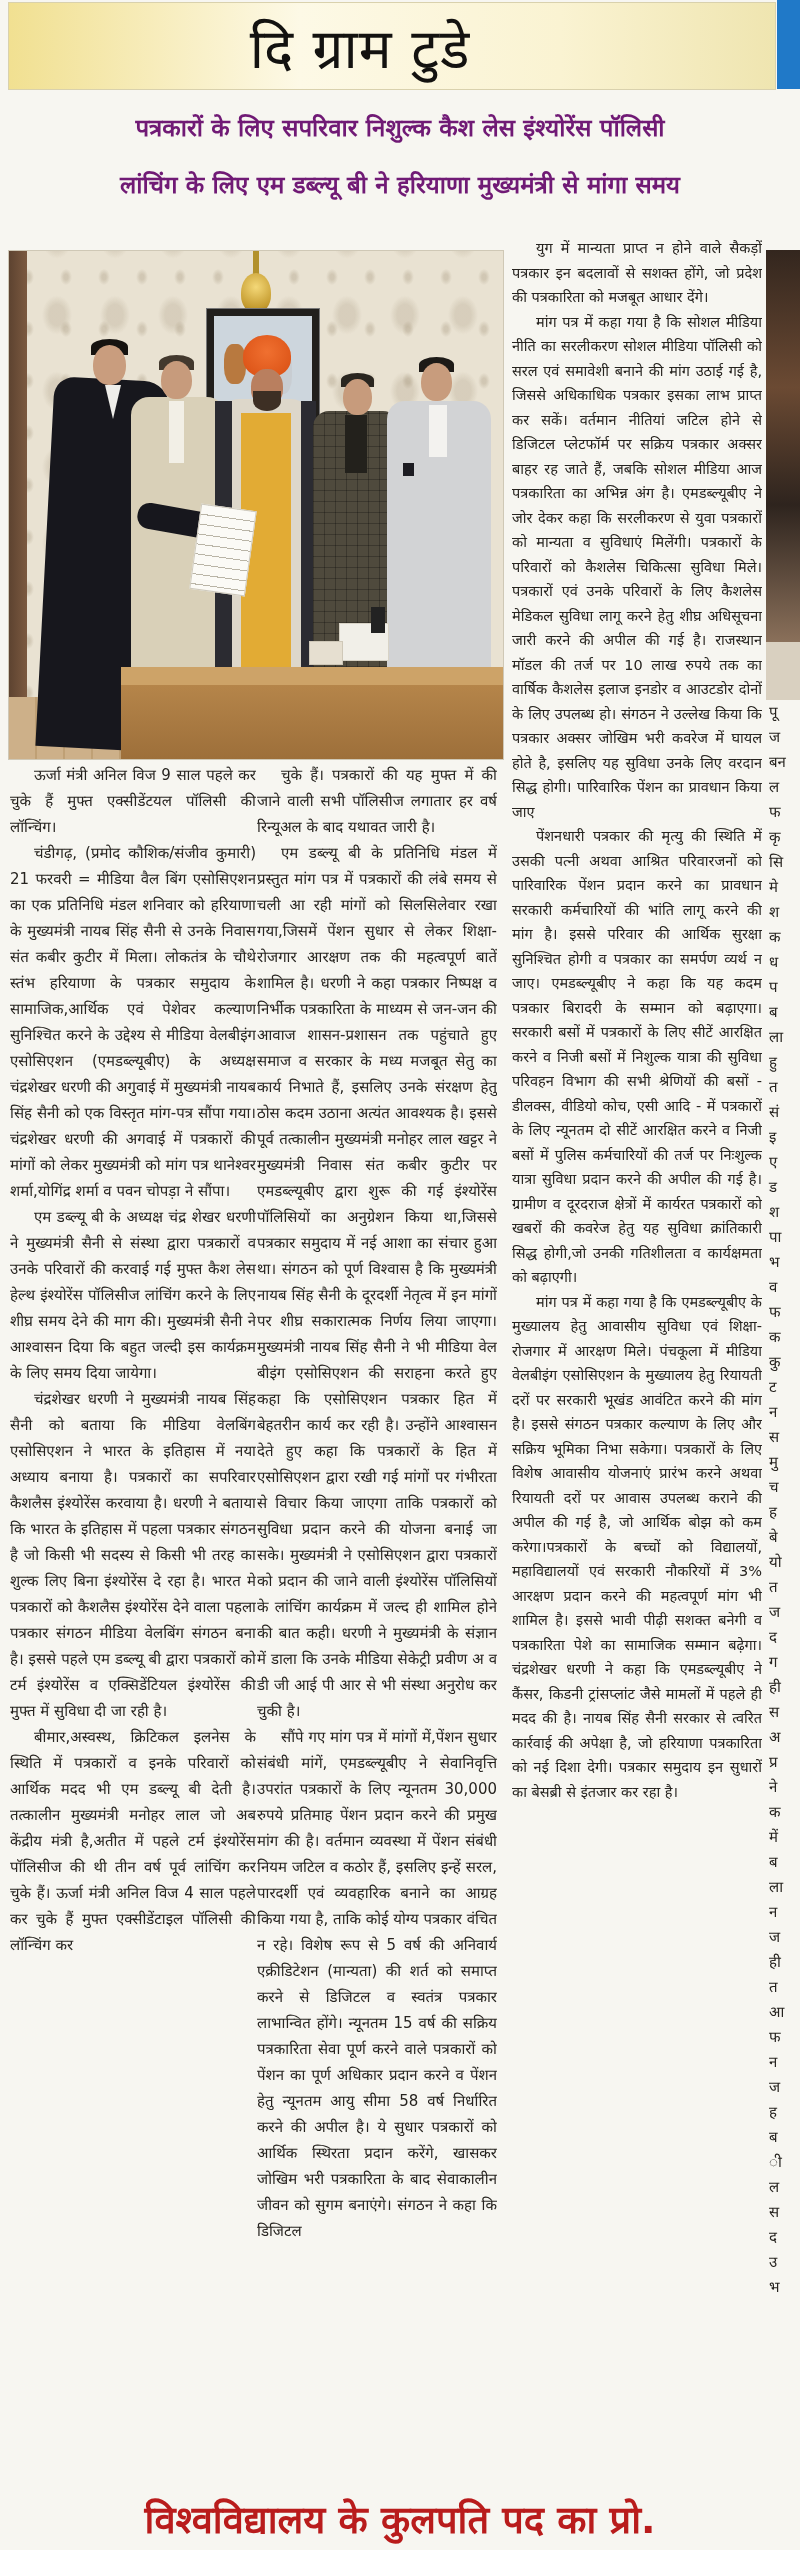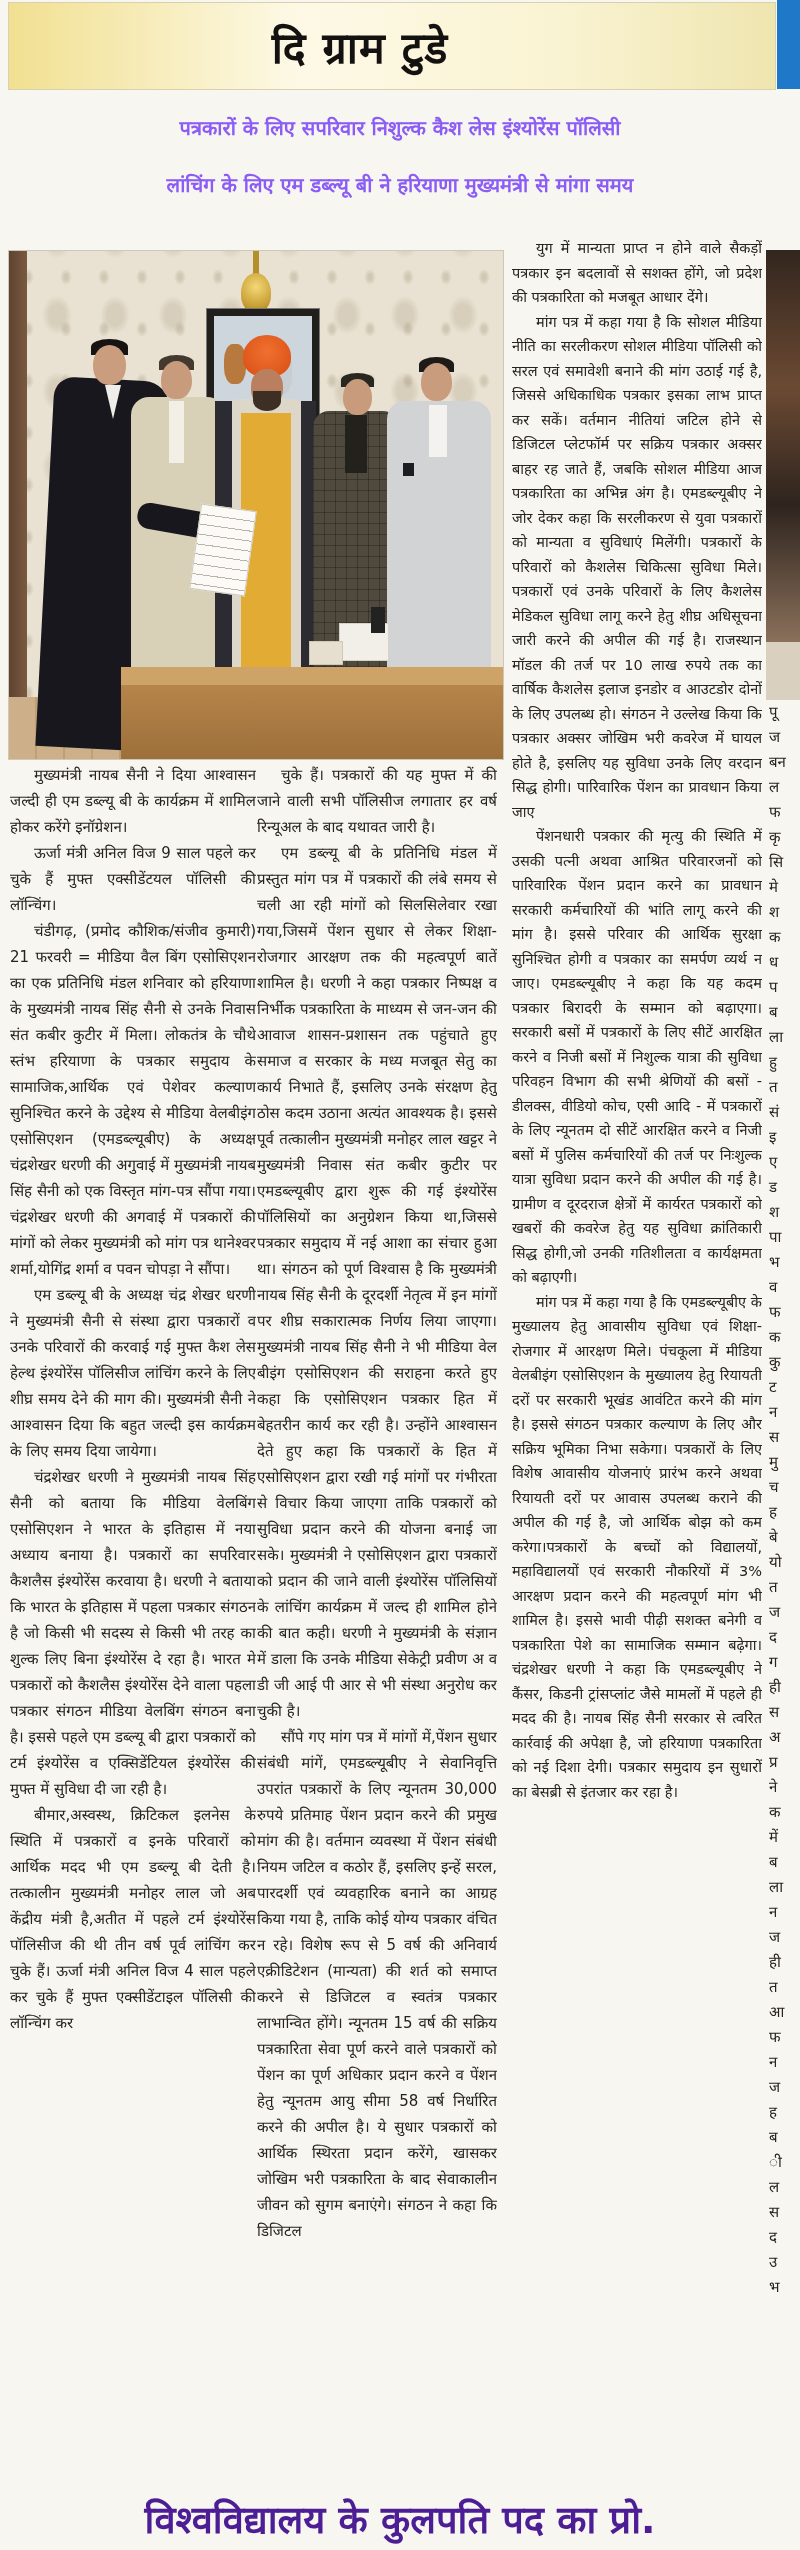--- a/index.html
+++ b/index.html
@@ -8,27 +8,27 @@
     background:#f7f6f1;overflow:hidden;
     font-family:"DejaVu Sans",sans-serif;color:#26231f;
   }
   
   .masthead{
     position:absolute;left:8px;top:2px;width:766px;height:86px;
     background:linear-gradient(90deg,#f1e091 0%,#fdf9e6 38%,#faf3d2 72%,#efe5b0 100%);
     border:1px solid #d9d1ad;
     display:flex;align-items:center;justify-content:center;
   }
-  .masthead-title{font-size:43px;font-weight:bold;color:#131210;letter-spacing:1px;transform:translateX(-48px);margin-left:32px;}
+  .masthead-title{font-size:55px;font-weight:normal;color:#131210;letter-spacing:1px;transform:translateX(-48px);margin-left:32px;}
   .corner-block{position:absolute;right:0;top:0;width:23px;height:89px;background:#2079c8;}
   
   .headline{
     position:absolute;left:6px;top:100px;width:788px;
-    text-align:center;font-weight:bold;color:#8b5cf6;
-    font-size:20px;line-height:57px;
+    text-align:center;font-weight:bold;color:#701a75;
+    font-size:24px;line-height:57px;
   }
   
   .photo{
     position:absolute;left:8px;top:250px;width:494px;height:508px;overflow:hidden;
     background-color:#e9e2d2;
     background-image:
       radial-gradient(rgba(152,136,109,.30) 2px, transparent 6px),
       radial-gradient(rgba(152,136,109,.22) 8px, transparent 15px);
     background-size:38px 52px,58px 76px;
     background-position:0 0,19px 26px;
@@ -91,21 +91,21 @@
   .col2{left:257px;top:762px;width:240px;height:1740px;font-size:15px;line-height:26px;}
   .col3{left:512px;top:236px;width:250px;height:2248px;font-size:14.5px;line-height:24.5px;}
   
   .edge-strip{position:absolute;left:766px;top:250px;width:34px;height:2252px;overflow:hidden;}
   .strip-photo{width:34px;height:392px;background:linear-gradient(180deg,#33261e 0%,#6b4a33 35%,#2e241e 65%,#8a705a 100%);}
   .strip-photo2{width:34px;height:58px;background:#d9d0c0;}
   .frag{font-size:15px;line-height:25px;padding-left:3px;color:#26231f;white-space:nowrap;}
   
   .bottom-headline{
     position:absolute;left:0;top:2492px;width:800px;height:58px;overflow:hidden;
-    text-align:center;font-size:38px;font-weight:bold;color:#4c1d95;white-space:nowrap;
+    text-align:center;font-size:38px;font-weight:bold;color:#b91c1c;white-space:nowrap;
   }
 </style>
 </head>
 <body>
 
 <div class="page">
 
   <div class="masthead">
     <span class="masthead-title">दि ग्राम टुडे</span>
   </div>
@@ -154,21 +154,20 @@
     <div class="p5-hair"></div>
     <div class="p5-head"></div>
     <div class="desk-top"></div>
     <div class="desk-front"></div>
     <div class="desk-box1"></div>
     <div class="desk-box2"></div>
     <div class="desk-obj"></div>
   </div>
 
   <div class="col col1">
-    <p>मुख्यमंत्री नायब सैनी ने दिया आश्वासन जल्दी ही एम डब्ल्यू बी के कार्यक्रम में शामिल होकर करेंगे इनॉग्रेशन।</p>
     <p>ऊर्जा मंत्री अनिल विज 9 साल पहले कर चुके हैं मुफ्त एक्सीडेंटयल पॉलिसी की लॉन्चिंग।</p>
     <p>चंडीगढ़, (प्रमोद कौशिक/संजीव कुमारी) 21 फरवरी = मीडिया वैल बिंग एसोसिएशन का एक प्रतिनिधि मंडल शनिवार को हरियाणा के मुख्यमंत्री नायब सिंह सैनी से उनके निवास संत कबीर कुटीर में मिला। लोकतंत्र के चौथे स्तंभ हरियाणा के पत्रकार समुदाय के सामाजिक,आर्थिक एवं पेशेवर कल्याण सुनिश्चित करने के उद्देश्य से मीडिया वेलबीइंग एसोसिएशन (एमडब्ल्यूबीए) के अध्यक्ष चंद्रशेखर धरणी की अगुवाई में मुख्यमंत्री नायब सिंह सैनी को एक विस्तृत मांग-पत्र सौंपा गया। चंद्रशेखर धरणी की अगवाई में पत्रकारों की मांगों को लेकर मुख्यमंत्री को मांग पत्र थानेश्वर शर्मा,योगिंद्र शर्मा व पवन चोपड़ा ने सौंपा।</p>
     <p>एम डब्ल्यू बी के अध्यक्ष चंद्र शेखर धरणी ने मुख्यमंत्री सैनी से संस्था द्वारा पत्रकारों व उनके परिवारों की करवाई गई मुफ्त कैश लेस हेल्थ इंश्योरेंस पॉलिसीज लांचिंग करने के लिए शीघ्र समय देने की माग की। मुख्यमंत्री सैनी ने आश्वासन दिया कि बहुत जल्दी इस कार्यक्रम के लिए समय दिया जायेगा।</p>
     <p>चंद्रशेखर धरणी ने मुख्यमंत्री नायब सिंह सैनी को बताया कि मीडिया वेलबिंग एसोसिएशन ने भारत के इतिहास में नया अध्याय बनाया है। पत्रकारों का सपरिवार कैशलैस इंश्योरेंस करवाया है। धरणी ने बताया कि भारत के इतिहास में पहला पत्रकार संगठन है जो किसी भी सदस्य से किसी भी तरह का शुल्क लिए बिना इंश्योरेंस दे रहा है। भारत मे पत्रकारों को कैशलैस इंश्योरेंस देने वाला पहला पत्रकार संगठन मीडिया वेलबिंग संगठन बना है। इससे पहले एम डब्ल्यू बी द्वारा पत्रकारों को टर्म इंश्योरेंस व एक्सिडेंटियल इंश्योरेंस की मुफ्त में सुविधा दी जा रही है।</p>
     <p>बीमार,अस्वस्थ, क्रिटिकल इलनेस के स्थिति में पत्रकारों व इनके परिवारों को आर्थिक मदद भी एम डब्ल्यू बी देती है। तत्कालीन मुख्यमंत्री मनोहर लाल जो अब केंद्रीय मंत्री है,अतीत में पहले टर्म इंश्योरेंस पॉलिसीज की थी तीन वर्ष पूर्व लांचिंग कर चुके हैं। ऊर्जा मंत्री अनिल विज 4 साल पहले कर चुके हैं मुफ्त एक्सीडेंटाइल पॉलिसी की लॉन्चिंग कर</p>
   </div>
 
   <div class="col col2">
     <p>चुके हैं। पत्रकारों की यह मुफ्त में की जाने वाली सभी पॉलिसीज लगातार हर वर्ष रिन्यूअल के बाद यथावत जारी है।</p>
     <p>एम डब्ल्यू बी के प्रतिनिधि मंडल में प्रस्तुत मांग पत्र में पत्रकारों की लंबे समय से चली आ रही मांगों को सिलसिलेवार रखा गया,जिसमें पेंशन सुधार से लेकर शिक्षा-रोजगार आरक्षण तक की महत्वपूर्ण बातें शामिल है। धरणी ने कहा पत्रकार निष्पक्ष व निर्भीक पत्रकारिता के माध्यम से जन-जन की आवाज शासन-प्रशासन तक पहुंचाते हुए समाज व सरकार के मध्य मजबूत सेतु का कार्य निभाते हैं, इसलिए उनके संरक्षण हेतु ठोस कदम उठाना अत्यंत आवश्यक है। इससे पूर्व तत्कालीन मुख्यमंत्री मनोहर लाल खट्टर ने मुख्यमंत्री निवास संत कबीर कुटीर पर एमडब्ल्यूबीए द्वारा शुरू की गई इंश्योरेंस पॉलिसियों का अनुग्रेशन किया था,जिससे पत्रकार समुदाय में नई आशा का संचार हुआ था। संगठन को पूर्ण विश्वास है कि मुख्यमंत्री नायब सिंह सैनी के दूरदर्शी नेतृत्व में इन मांगों पर शीघ्र सकारात्मक निर्णय लिया जाएगा। मुख्यमंत्री नायब सिंह सैनी ने भी मीडिया वेल बीइंग एसोसिएशन की सराहना करते हुए कहा कि एसोसिएशन पत्रकार हित में बेहतरीन कार्य कर रही है। उन्होंने आश्वासन देते हुए कहा कि पत्रकारों के हित में एसोसिएशन द्वारा रखी गई मांगों पर गंभीरता से विचार किया जाएगा ताकि पत्रकारों को सुविधा प्रदान करने की योजना बनाई जा सके। मुख्यमंत्री ने एसोसिएशन द्वारा पत्रकारों को प्रदान की जाने वाली इंश्योरेंस पॉलिसियों के लांचिंग कार्यक्रम में जल्द ही शामिल होने की बात कही। धरणी ने मुख्यमंत्री के संज्ञान में डाला कि उनके मीडिया सेकेट्री प्रवीण अ व डी जी आई पी आर से भी संस्था अनुरोध कर चुकी है।</p>

